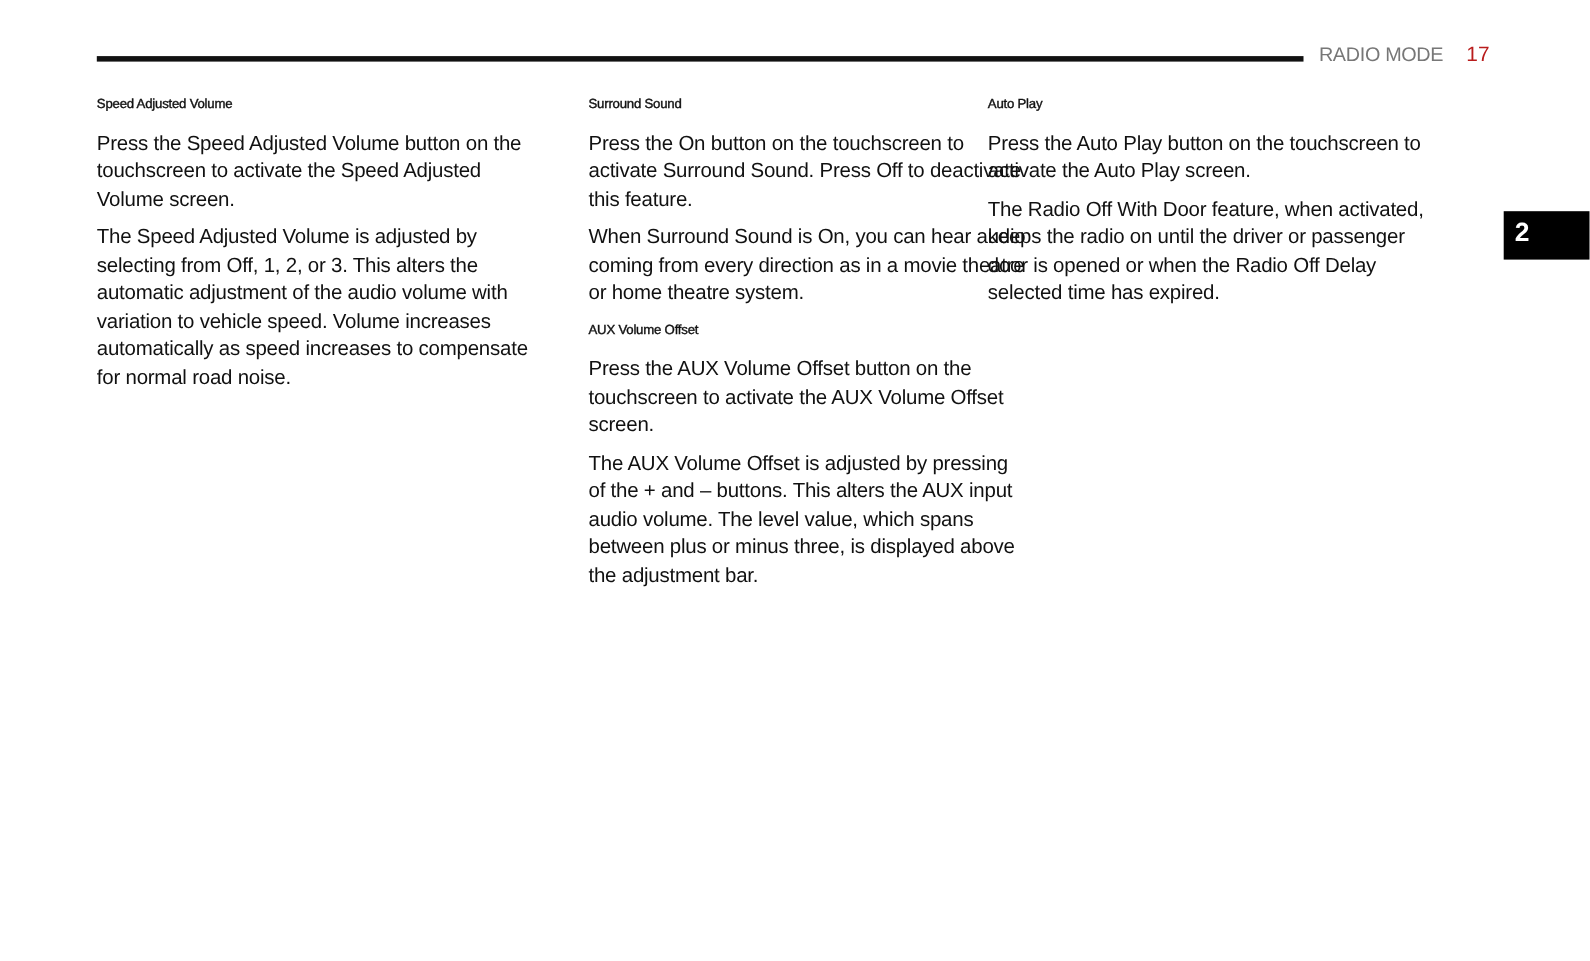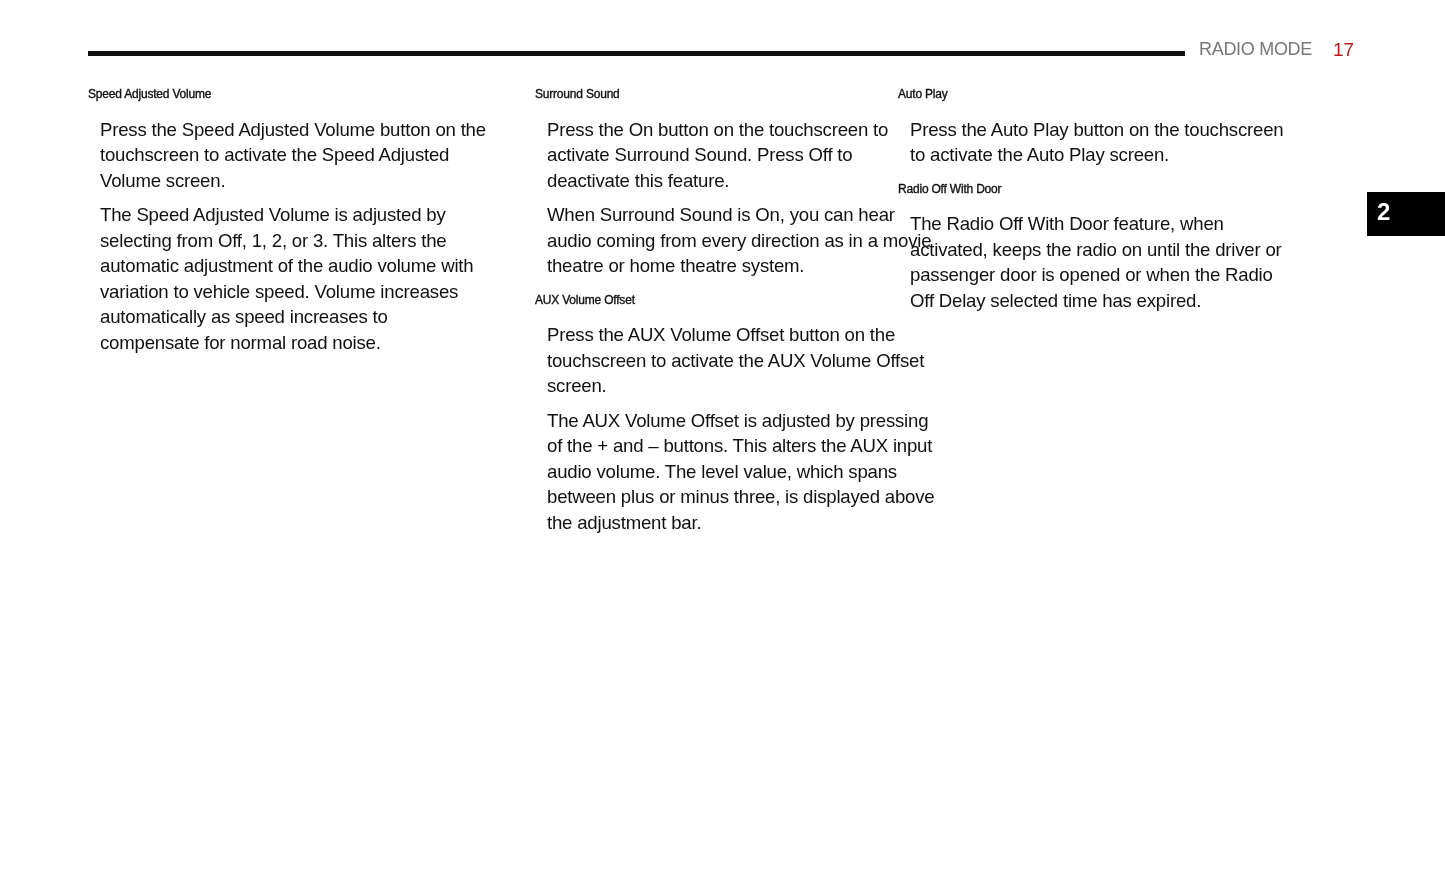--- a/index.html
+++ b/index.html
@@ -8,21 +8,21 @@
   .rule { position:absolute; left:88px; top:51px; width:1097px; height:5px; background:#111; }
   .section-name { position:absolute; left:1199px; top:39px; font-size:18px; color:#777; letter-spacing:-0.3px;text-align:center; }
   .page-num { position:absolute; left:1333px; top:39px; font-size:19px; color:#b91c1c; }
   .chapter-tab { position:absolute; left:1367px; top:192px; width:78px; height:44px; background:#000;
                  color:#fff; font-weight:bold; font-size:24px; box-sizing:border-box; padding:6px 0 0 10px; }
   .col { position:absolute; top:82px; width:400px; font-size:18.6px; line-height:25.5px; letter-spacing:-0.2px; }
   .col1 { left:88px; }
   .col2 { left:535px; }
   .col3 { left:898px; }
   .col h3 { margin:0 0 9px 0; font-size:12px; font-weight:normal; line-height:25.5px; -webkit-text-stroke:0.35px #111; }
-  .col p { margin:0 0 9px 12px; }
+  .col p { margin:0 0 9px 0; }
 </style>
 </head>
 <body>
 
 <div class="rule"></div>
 <div class="section-name">RADIO MODE</div>
 <div class="page-num">17</div>
 <div class="chapter-tab">
   <span>2</span>
 </div>
@@ -38,15 +38,14 @@
   <p>Press the On button on the touchscreen to activate Surround Sound. Press Off to deactivate this feature.</p>
   <p>When Surround Sound is On, you can hear audio coming from every direction as in a movie theatre or home theatre system.</p>
   <h3>AUX Volume Offset</h3>
   <p>Press the AUX Volume Offset button on the touchscreen to activate the AUX Volume Offset screen.</p>
   <p>The AUX Volume Offset is adjusted by pressing of the + and – buttons. This alters the AUX input audio volume. The level value, which spans between plus or minus three, is displayed above the adjustment bar.</p>
 </div>
 
 <div class="col col3">
   <h3>Auto Play</h3>
   <p>Press the Auto Play button on the touchscreen to activate the Auto Play screen.</p>
-  <h3>Radio Off With Door</h3>
   <p>The Radio Off With Door feature, when activated, keeps the radio on until the driver or passenger door is opened or when the Radio Off Delay selected time has expired.</p>
 </div>
 
 </body></html>

